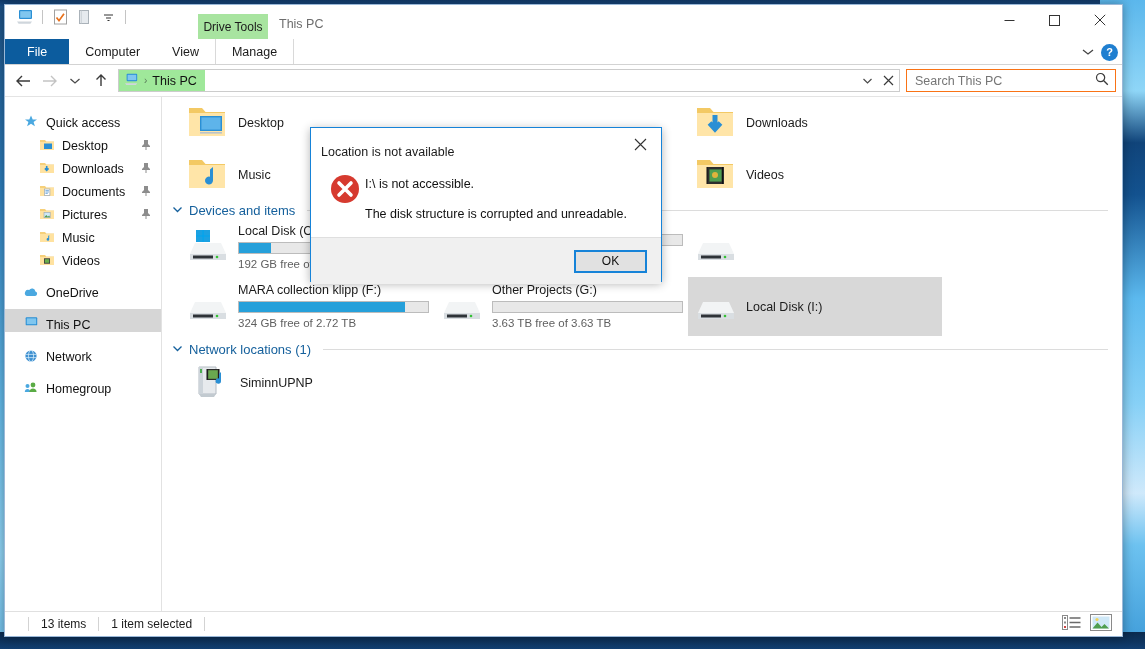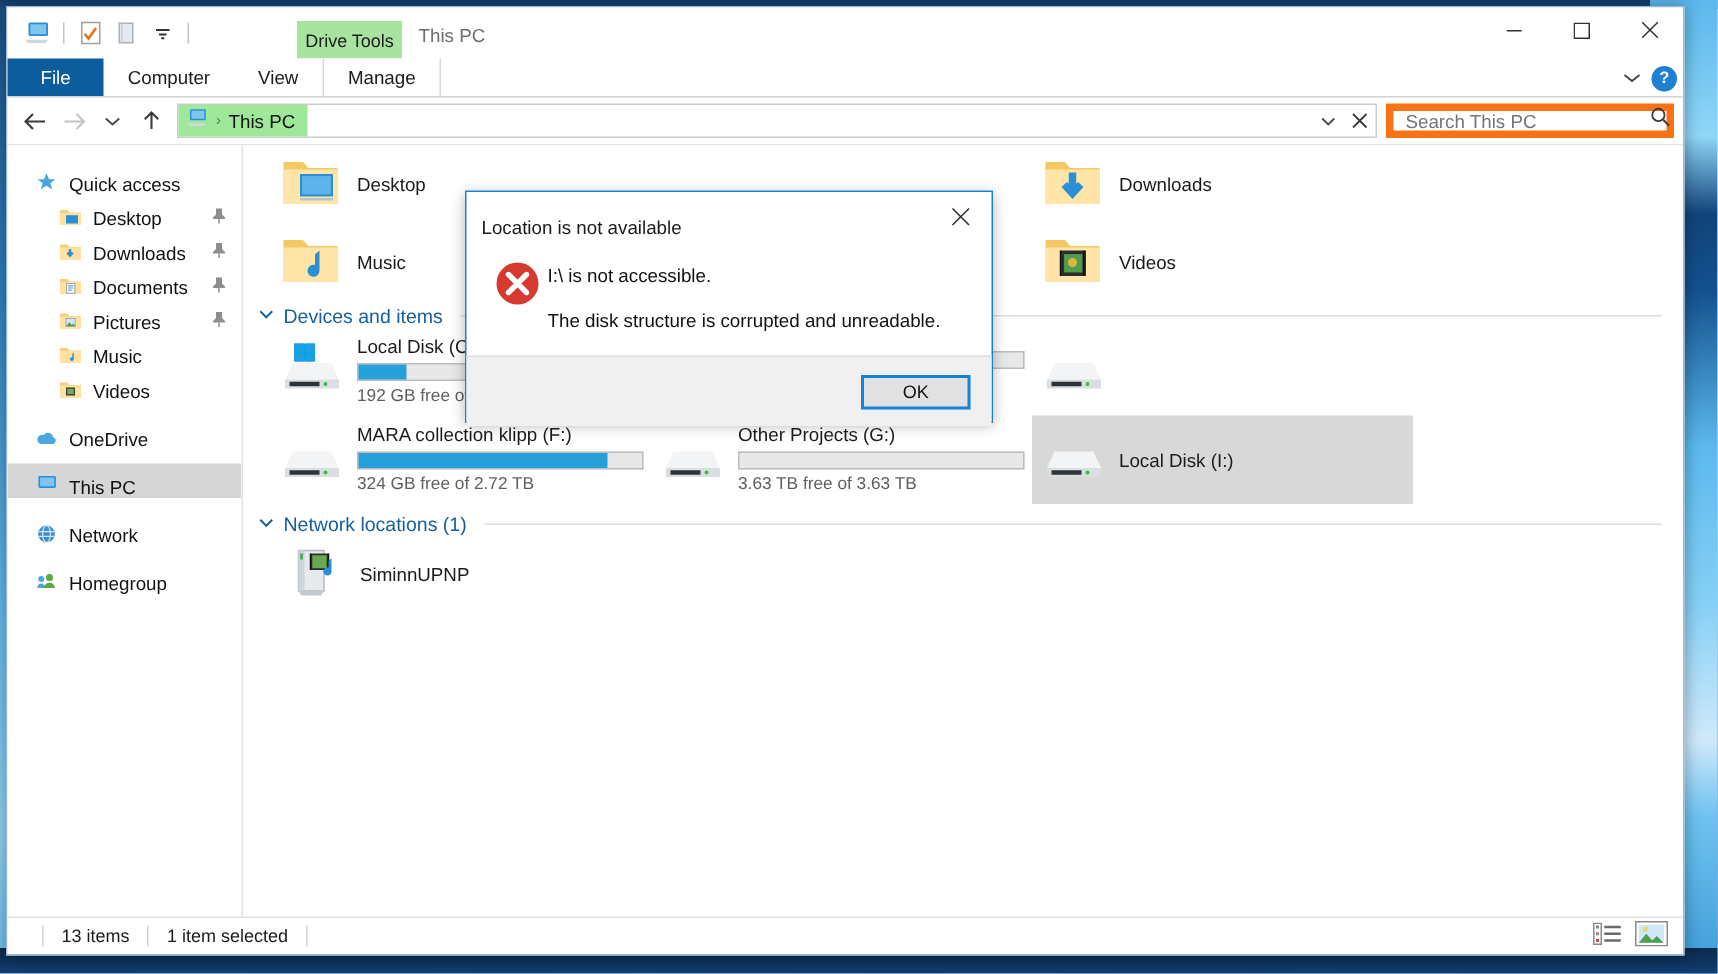--- a/index.html
+++ b/index.html
@@ -31,21 +31,21 @@
     width: 1119px; height: 633px;
     background: #ffffff;
     border: 1px solid #9ab8d8;
     display: flex; flex-direction: column;
     box-shadow: 0 0 10px rgba(0,0,0,.35);
   }
 
   
   .titlebar {
     height: 34px; background: #ffffff;
-    display: flex; align-items: center;
+    display: flex; align-items: flex-start;
     position: relative; flex: 0 0 auto;
   }
   .qat { display: flex; align-items: center; padding-left: 8px; gap: 0px; }
   .qat-icon {
     width: 24px; height: 24px; display: flex; align-items: center; justify-content: center;
   }
   .qat-sep { width: 1px; height: 14px; background: #c4c4c4; margin: 0 5px; }
   .tt-drivetools {
     position: absolute; left: 193px; top: 9px;
     width: 70px; height: 25px;
@@ -96,21 +96,21 @@
   }
   .crumb-sel {
     background: #9fe89a; height: 21px; display: flex; align-items: center;
     padding: 0 8px 0 5px; gap: 5px;
   }
   .crumb-sep { color: #5a7a5a; font-size: 10px; }
   .crumb-txt { font-size: 12.5px; color: #111; }
   .addr-actions { margin-left: auto; display: flex; align-items: center; height: 21px; }
   .addr-btn { width: 21px; height: 21px; display: flex; align-items: center; justify-content: center; font-size: 11px; color: #333; }
   .searchbox {
-    width: 192px; height: 23px; border: 5px solid #f97316; background: #fff;
+    width: 210px; height: 23px; border: 1px solid #f97316; background: #fff;
     display: flex; align-items: center; padding: 0 6px; margin-left: 4px;
   }
   .searchbox input {
     border: 0; outline: 0; flex: 1; font-size: 12.5px; color: #6a6a6a;
     font-family: "Liberation Sans", sans-serif; background: transparent;
   }
 
   
   .body { flex: 1; display: flex; min-height: 0; border-top: 1px solid #e4e4e4; }
 

